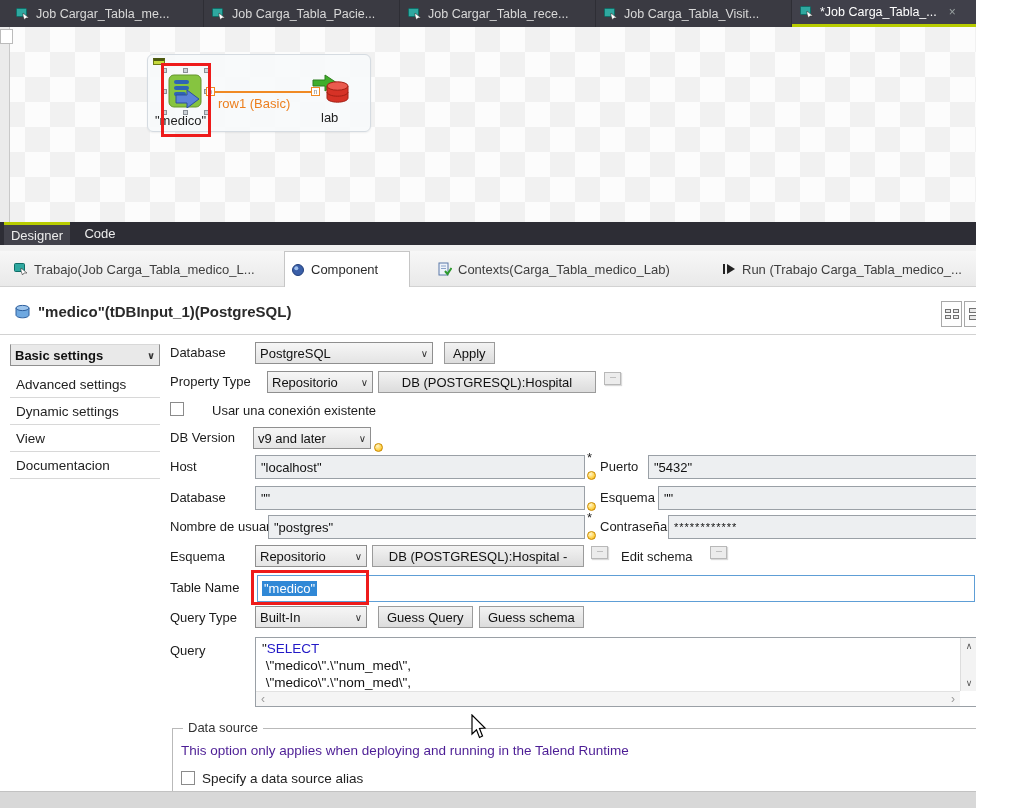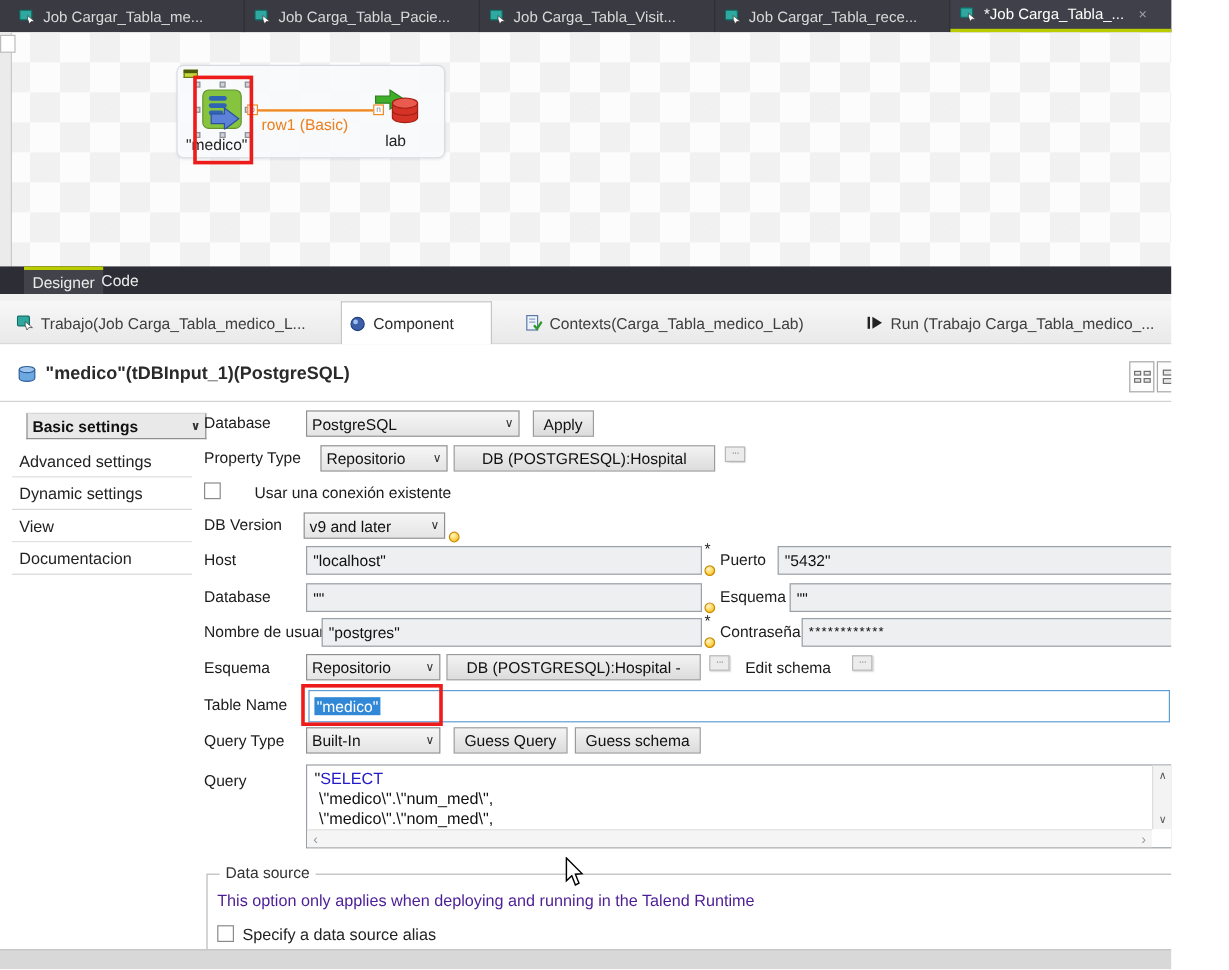--- a/index.html
+++ b/index.html
@@ -71,21 +71,21 @@
   .gridbtn { position:absolute; top:14px; width:21px; height:26px; background:#fdfdfd;
     border:1px solid #a8a8a8; display:flex; align-items:center; justify-content:center; }
   .g4 { display:grid; grid-template-columns:6px 6px; grid-gap:2px; }
   .g4 i { width:6px; height:4px; border:1px solid #707070; background:#e8e8e8; }
   .g2 { display:grid; grid-template-rows:5px 5px; grid-gap:2px; }
   .g2 i { width:12px; height:5px; border:1px solid #707070; background:#e8e8e8; }
   .hdr-sep { position:absolute; left:0; top:47px; width:1024px; height:1px; background:#d2d2d2; }
 
   .side-item { position:absolute; left:10px; width:150px; height:27px; font-size:13.5px; color:#222;
     display:flex; align-items:center; padding-left:6px; border-bottom:1px solid #d8d8d8; background:#fff; }
-  .side-item.sel { background:#e9e9e9; font-weight:bold; border-top:1px solid #d8d8d8;margin-left:12px; }
+  .side-item.sel { background:#e9e9e9; font-weight:bold; border-top:1px solid #d8d8d8; }
 
   .lbl { position:absolute; font-size:13px; color:#1c1c1c; white-space:nowrap; }
   .inp { position:absolute; height:24px; background:#edeff1; border:1px solid #9aa0a6;
     font-size:13px; color:#111; display:flex; align-items:center; padding:0 5px; white-space:nowrap; overflow:hidden; }
   .sel { position:absolute; height:22px; background:linear-gradient(#f6f6f6,#e4e4e4);
     border:1px solid #8f8f8f; font-size:13px; color:#111; display:flex; align-items:center;
     padding:0 4px; justify-content:space-between; }
   .sel::after { content:"∨"; font-size:10px; color:#333; margin-left:6px; }
   .btn { position:absolute; height:22px; background:linear-gradient(#f3f3f3,#dcdcdc);
     border:1px solid #9b9b9b; font-size:13px; color:#111; display:flex; align-items:center;
@@ -160,28 +160,28 @@
           <rect x="0.5" y="0.5" width="10" height="8" rx="1" fill="#2fa8a0" stroke="#0e6d66"></rect>
           <path d="M7 5 l6 5 -3 0 -1.5 2 -1.5-4z" fill="#fff" stroke="#333" stroke-width="0.6"></path>
         </svg>
       <span>Job Carga_Tabla_Pacie...</span>
     </div>
     <div class="toptab">
       <svg class="jobicon" viewBox="0 0 14 12">
           <rect x="0.5" y="0.5" width="10" height="8" rx="1" fill="#2fa8a0" stroke="#0e6d66"></rect>
           <path d="M7 5 l6 5 -3 0 -1.5 2 -1.5-4z" fill="#fff" stroke="#333" stroke-width="0.6"></path>
         </svg>
-      <span>Job Carga_Tabla_Visit...</span>
+      <span>Job Cargar_Tabla_rece...</span>
     </div>
     <div class="toptab">
       <svg class="jobicon" viewBox="0 0 14 12">
           <rect x="0.5" y="0.5" width="10" height="8" rx="1" fill="#2fa8a0" stroke="#0e6d66"></rect>
           <path d="M7 5 l6 5 -3 0 -1.5 2 -1.5-4z" fill="#fff" stroke="#333" stroke-width="0.6"></path>
         </svg>
-      <span>Job Cargar_Tabla_rece...</span>
+      <span>Job Carga_Tabla_Visit...</span>
     </div>
     <div class="toptab active">
       <svg class="jobicon" viewBox="0 0 14 12">
           <rect x="0.5" y="0.5" width="10" height="8" rx="1" fill="#2fa8a0" stroke="#0e6d66"></rect>
           <path d="M7 5 l6 5 -3 0 -1.5 2 -1.5-4z" fill="#fff" stroke="#333" stroke-width="0.6"></path>
         </svg>
       <span>*Job Carga_Tabla_...</span>
       <span class="tclose"></span>
     </div>
     <span class="winbtn" style="left:1000px;"></span>
@@ -225,21 +225,21 @@
         <path d="M16 21 c0 2.4 4.7 4.2 10.5 4.2 s10.5-1.8 10.5-4.2" fill="none" stroke="#a32015"></path>
         <ellipse cx="26.5" cy="15" rx="10.5" ry="4.2" fill="#ea5a4e" stroke="#a32015"></ellipse>
       </svg>
       <div class="nodelabel" style="left:173px;top:55px;">lab</div>
     </div>
 
     <div class="redbox" style="left:161px;top:36px;width:50px;height:74px;"></div>
   </div>
 
   <div class="viewbar">
-    <div class="viewtab active" style="left:20px;width:66px;">
+    <div class="viewtab active" style="left:4px;width:66px;">
       <span>Designer</span>
     </div>
     <div class="viewtab" style="left:76px;width:48px;">
       <span>Code</span>
     </div>
   </div>
   <div class="gapstrip"></div>
 
   <div class="paneltabs">
     <div class="ptab" style="left:8px;width:272px;">

